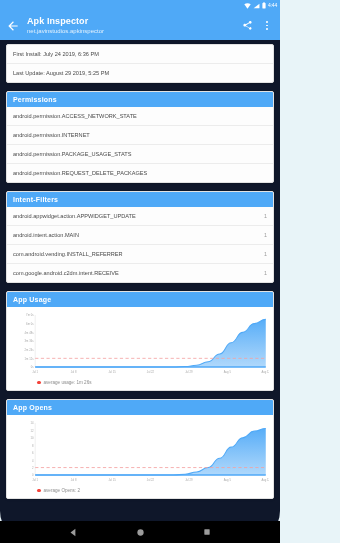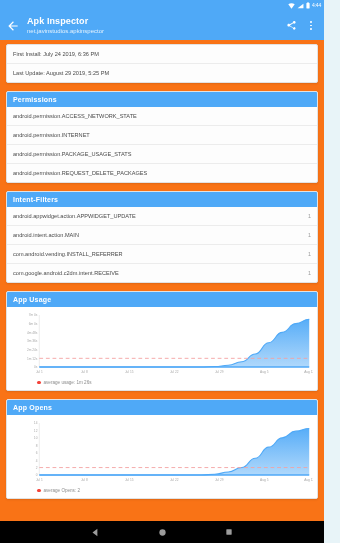--- a/index.html
+++ b/index.html
@@ -2,21 +2,21 @@
 <html><head>
 <meta charset="utf-8">
 <style>
   * { box-sizing: border-box; margin: 0; padding: 0; }
   html, body {
     width: 340px; height: 543px;
     background: #e8f4f8;
     font-family: "Liberation Sans", sans-serif;
     overflow: hidden;
   }
-  #app { position: relative; width: 324px; height: 543px; background: #f97316; }
+  #app { position: relative; width: 280px; height: 543px; background: #0f172a; border-radius: 32px; }
 
   
   .statusbar {
     height: 11px; background: #4fa9f7; display: flex;
     align-items: center; justify-content: flex-end;
     padding-right: 3px; gap: 2px;
   }
   .sb-ico { display: block; }
   .sb-time { color: #fff; font-size: 5px; line-height: 1; letter-spacing: -.2px; }
 

